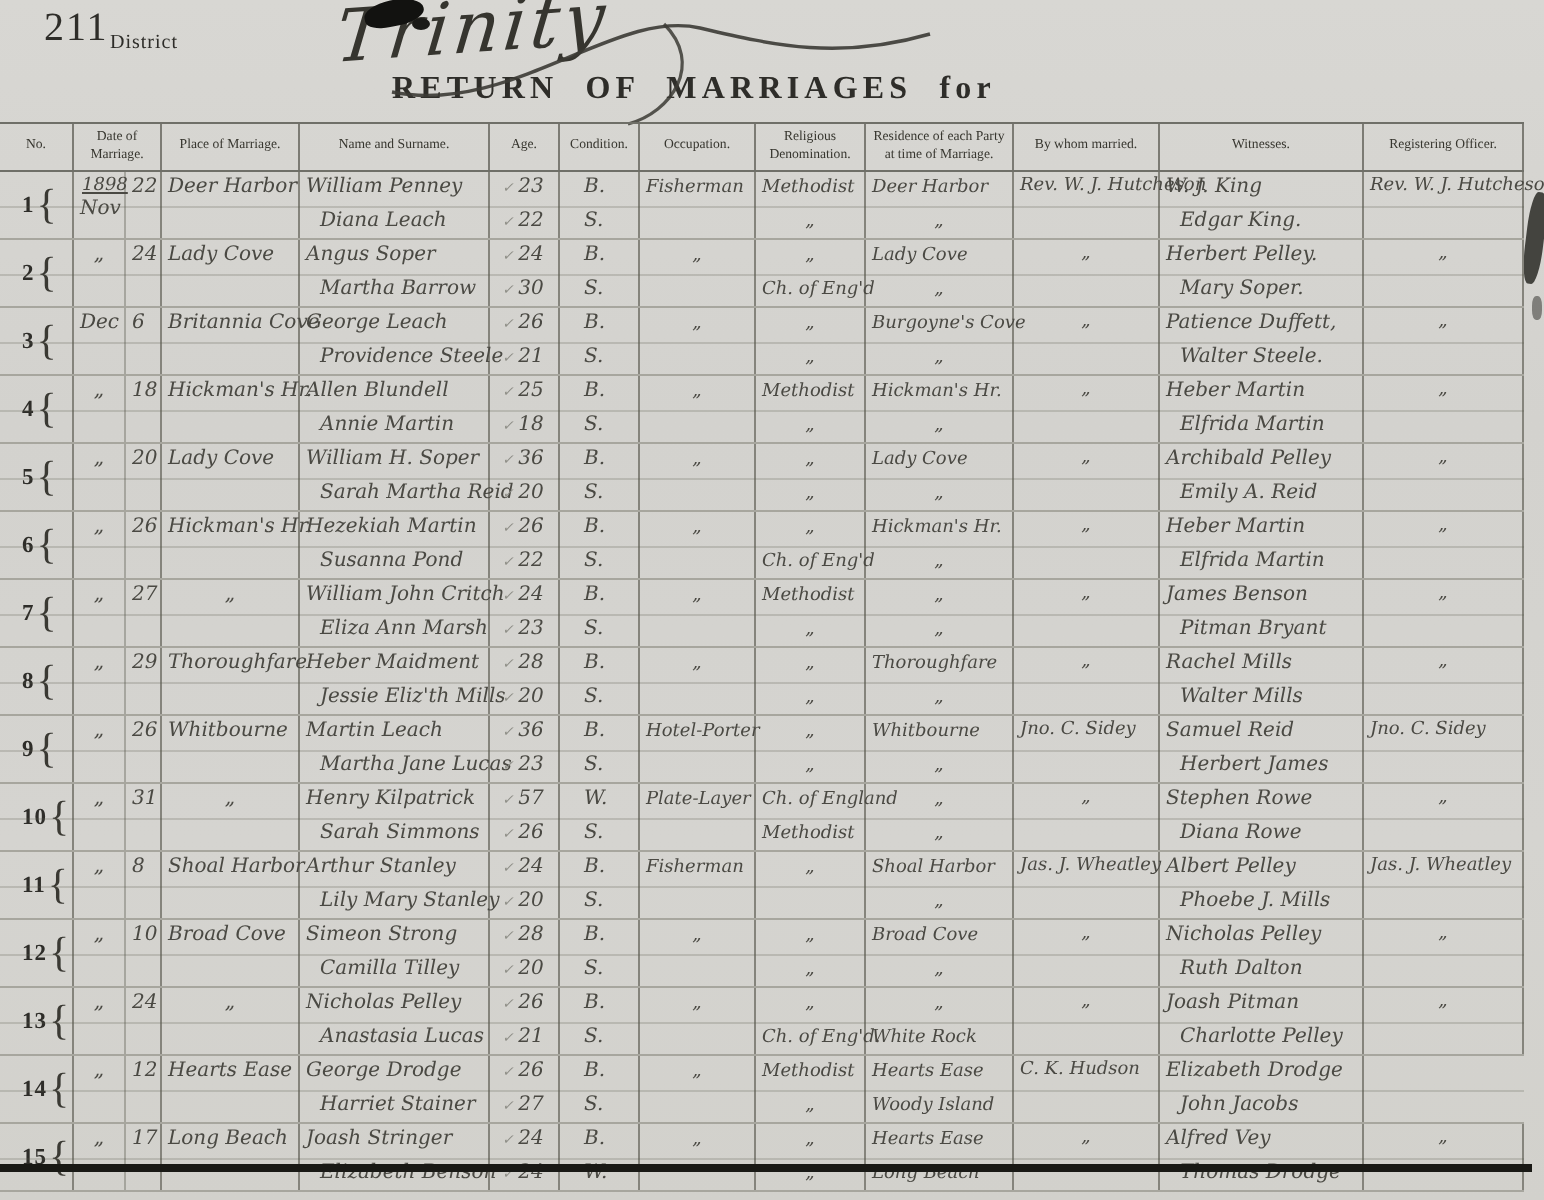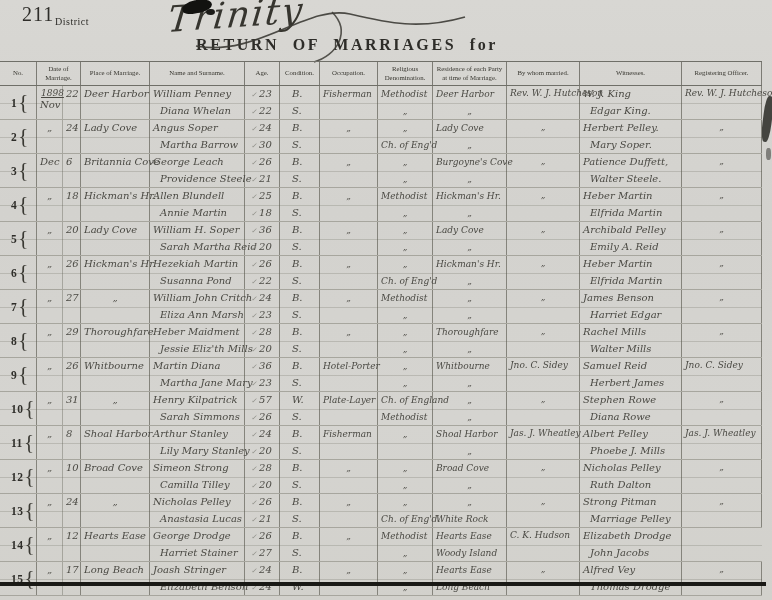--- a/index.html
+++ b/index.html
@@ -97,21 +97,21 @@
       <div class="hand">Nov</div>
     </div>
     <div class="c w-dy sl">
       <div class="hand">22</div>
     </div>
     <div class="c w-pl sl">
       <div class="hand">Deer Harbor</div>
     </div>
     <div class="c w-nm">
       <div class="l hand">William Penney</div>
-      <div class="l hand ind">Diana Whelan</div>
+      <div class="l hand ind">Diana Leach</div>
     </div>
     <div class="c w-ag">
       <div class="l hand ag ag-l">23</div>
       <div class="l hand ag ag-l">22</div>
     </div>
     <div class="c w-cd">
       <div class="l hand cd-l">B.</div>
       <div class="l hand cd-l">S.</div>
     </div>
     <div class="c w-oc">
@@ -430,21 +430,21 @@
     </div>
     <div class="c w-rs">
       <div class="l hand sm dit">„</div>
       <div class="l hand sm dit">„</div>
     </div>
     <div class="c w-by sl">
       <div class="hand sm dit">„</div>
     </div>
     <div class="c w-wt">
       <div class="l hand">James Benson</div>
-      <div class="l hand ind">Harriet Edgar</div>
+      <div class="l hand ind">Pitman Bryant</div>
     </div>
     <div class="c w-rg sl">
       <div class="hand sm dit">„</div>
     </div>
   </div>
 
   <div class="grp">
     <div class="c w-no no-cell">
       <span class="no">8</span>
           <span class="brace">{</span>
@@ -504,22 +504,22 @@
 
       <div class="hand dit">„</div>
     </div>
     <div class="c w-dy sl">
       <div class="hand">26</div>
     </div>
     <div class="c w-pl sl">
       <div class="hand">Whitbourne</div>
     </div>
     <div class="c w-nm">
-      <div class="l hand">Martin Diana</div>
-      <div class="l hand ind">Martha Jane Mary</div>
+      <div class="l hand">Martin Leach</div>
+      <div class="l hand ind">Martha Jane Lucas</div>
     </div>
     <div class="c w-ag">
       <div class="l hand ag ag-l">36</div>
       <div class="l hand ag ag-l">23</div>
     </div>
     <div class="c w-cd">
       <div class="l hand cd-l">B.</div>
       <div class="l hand cd-l">S.</div>
     </div>
     <div class="c w-oc">
@@ -735,22 +735,22 @@
       <div class="l hand sm">Ch. of Eng'd.</div>
     </div>
     <div class="c w-rs">
       <div class="l hand sm dit">„</div>
       <div class="l hand sm">White Rock</div>
     </div>
     <div class="c w-by sl">
       <div class="hand sm dit">„</div>
     </div>
     <div class="c w-wt">
-      <div class="l hand">Strong Pitman</div>
-      <div class="l hand ind">Marriage Pelley</div>
+      <div class="l hand">Joash Pitman</div>
+      <div class="l hand ind">Charlotte Pelley</div>
     </div>
     <div class="c w-rg sl">
       <div class="hand sm dit">„</div>
     </div>
   </div>
 
   <div class="grp">
     <div class="c w-no no-cell">
       <span class="no">14</span>
           <span class="brace">{</span>

